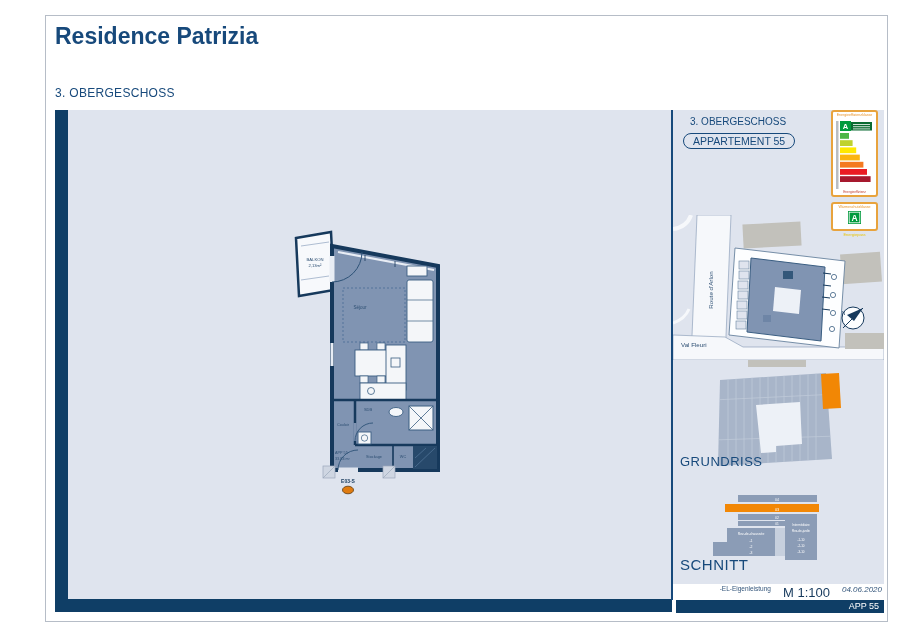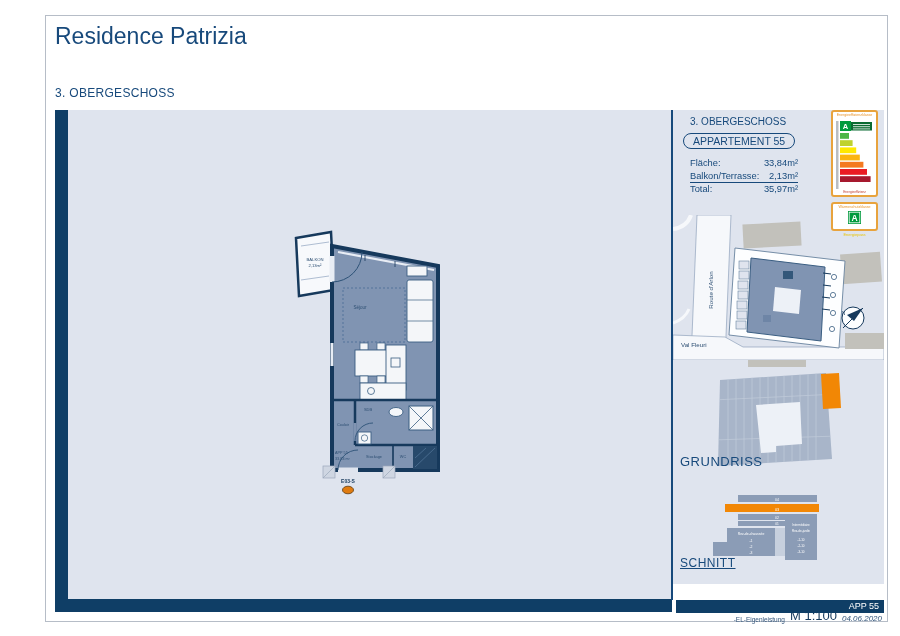--- a/index.html
+++ b/index.html
@@ -1,44 +1,44 @@
 <!DOCTYPE html>
 <html><head>
 <meta charset="utf-8">
 <style>
   html,body{margin:0;padding:0;background:#ffffff;}
   #stage{position:relative;width:900px;height:636px;background:#ffffff;overflow:hidden;
          font-family:"Liberation Sans", sans-serif;color:#16497B;}
   .abs{position:absolute;}
   #page-border{left:45px;top:15px;width:841px;height:605px;border:1px solid #B6BDC7;}
   
-  #title{left:55px;top:22px;width:600px;font-weight:normal;font-size:23px;line-height:29px;color:#17497B;}
+  #title{left:55px;top:22px;width:600px;font-weight:bold;font-size:23px;line-height:29px;color:#17497B;}
   #subtitle{left:55px;top:86px;font-size:12px;color:#17497B;letter-spacing:0.3px;}
   
   #plan-bg{left:55px;top:110px;width:617px;height:502px;background:#DFE4EE;}
   #frame-left{left:55px;top:110px;width:13px;height:502px;background:#0F3E66;}
   #frame-bottom{left:55px;top:599px;width:617px;height:13px;background:#0F3E66;}
   #divider{left:671px;top:110px;width:2px;height:490px;background:#16497B;}
   
   #sidebar{left:673px;top:110px;width:211px;height:474px;background:#DFE4EE;}
   .sb-floor{left:17px;top:6px;font-size:10px;color:#17497B;}
   .sb-badge{left:10px;top:23px;font-size:10.5px;color:#17497B;border:1.2px solid #17497B;
             border-radius:9px;padding:1px 9px;display:inline-block;background:transparent;}
   .sb-table{left:17px;top:47px;width:108px;font-size:9.3px;color:#17497B;}
   .sb-row{display:flex;justify-content:space-between;line-height:12.5px;}
   .sb-row.sum{border-bottom:1px solid #17497B;}
   .en-box{border:2px solid #E8A33D;border-radius:3px;background:#ffffff;}
   #en1{left:158px;top:0px;width:43px;height:83px;}
   #en2{left:158px;top:92px;width:43px;height:25px;}
   #en-doc{left:158px;top:122px;width:47px;text-align:center;font-size:4px;color:#E8C50A;}
   .micro-orange{position:absolute;left:0;top:1px;width:100%;text-align:center;font-size:3.6px;color:#E8962E;}
   #grundriss-label{left:7px;top:344px;font-size:13px;letter-spacing:0.5px;color:#17497B;}
-  #schnitt-label{left:7px;top:446px;font-size:12px;letter-spacing:0.5px;color:#17497B;text-decoration:underline;}
+  #schnitt-label{left:7px;top:446px;font-size:15px;letter-spacing:0.5px;color:#17497B;}
   
-  #footer-row{left:676px;top:585px;width:206px;display:flex;justify-content:flex-end;align-items:flex-end;gap:5px;margin-top:23px;}
+  #footer-row{left:676px;top:585px;width:206px;display:flex;justify-content:flex-end;align-items:flex-start;gap:12px;}
   #footer-note{font-size:6.5px;color:#33557A;}
   #footer-scale{font-size:13px;color:#16395C;}
   #footer-date{font-size:8px;color:#33557A;font-style:italic;}
   #footer-bar{left:676px;top:600px;width:208px;height:13px;background:#0F3E66;color:#ffffff;
               font-size:9px;line-height:13px;text-align:right;padding-right:0;box-sizing:border-box;}
   #footer-bar span{margin-right:5px;}
   svg text{font-family:"Liberation Sans", sans-serif;}
 </style>
 </head>
 <body>
@@ -145,34 +145,20 @@
       <line x1="328" y1="368" x2="340" y2="356" stroke="#9AA7BA" stroke-width="0.7"></line>
     </g>
     <text x="293" y="373" text-anchor="middle" font-size="5" font-weight="bold" fill="#16395C">E03-S</text>
     <ellipse cx="293" cy="380" rx="5.5" ry="3.8" fill="#E07B10" stroke="#5C3A10" stroke-width="0.8"></ellipse>
   </svg>
 
   <div class="abs" id="sidebar">
     <div class="abs sb-floor">3. OBERGESCHOSS</div>
     <div class="abs sb-badge">APPARTEMENT 55</div>
 
-    <div class="abs sb-table">
-      <div class="sb-row">
-        <span>Fläche:</span>
-        <span>33,84m²</span>
-      </div>
-      <div class="sb-row sum">
-        <span>Balkon/Terrasse:</span>
-        <span>2,13m²</span>
-      </div>
-      <div class="sb-row">
-        <span>Total:</span>
-        <span>35,97m²</span>
-      </div>
-    </div>
 
     <div class="abs en-box" id="en1">
       <div class="micro-orange">Energieeffizienzklasse</div>
       <svg width="43" height="83" viewBox="0 0 43 83" style="position:absolute;left:0;top:0;">
         <rect x="3" y="9" width="2.5" height="68" fill="#B9BDC2"></rect>
         <g>
           <rect x="7" y="9" width="11" height="10" fill="#009A3D"></rect>
           <text x="12.5" y="17.2" text-anchor="middle" font-size="7.5" font-weight="bold" fill="#ffffff">A</text>
           <rect x="18" y="10" width="21" height="8.5" fill="#0B6B32"></rect>
           <line x1="20" y1="12.5" x2="37" y2="12.5" stroke="#ffffff" stroke-width="0.8"></line>

